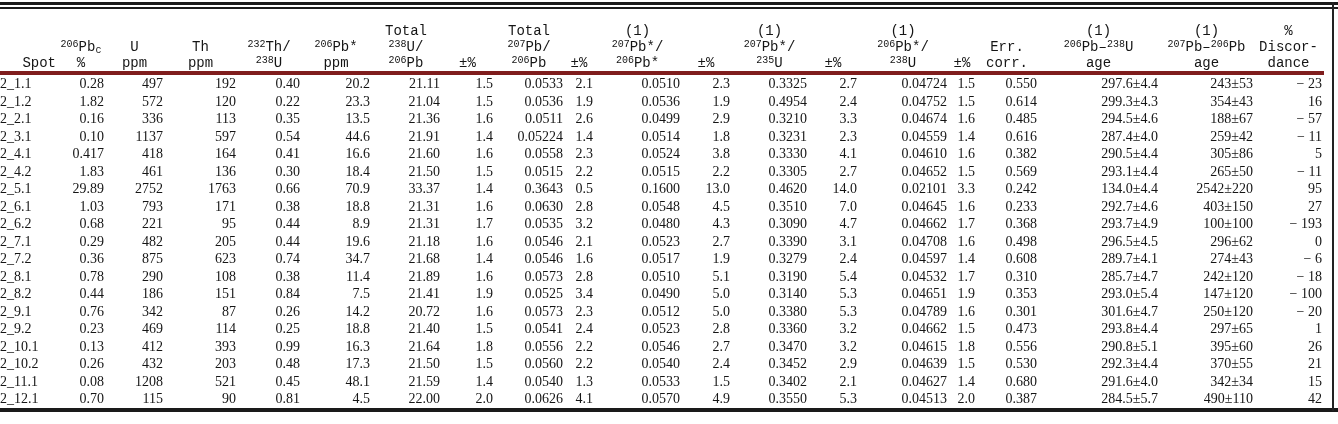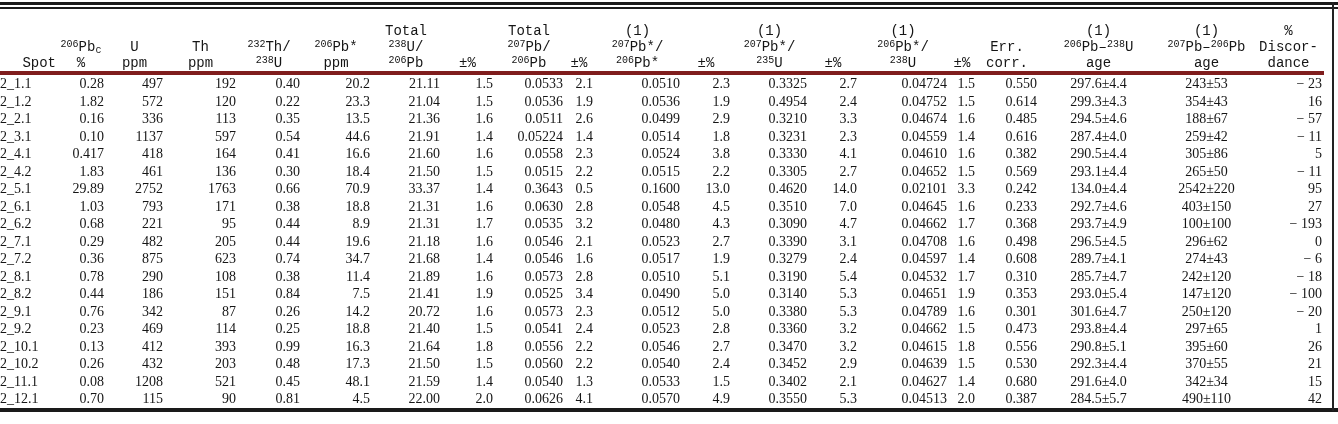--- a/index.html
+++ b/index.html
@@ -57,21 +57,21 @@
     line-height: 16px;
     padding-bottom: 3px;
     border-bottom: 4px solid #7f1d1d;
     font-family: Liberation Mono, monospace;
   }
   thead th.al { text-align: right; padding-left: 15px; }
   tbody tr { height: 17.5px; }
   tbody td { line-height: 17.5px; }
   td.al { text-align: left; padding-left: 2px; }
   td.ar { text-align: right; }
-  td.ac { text-align: center; }
+  td.ac { text-align: right; }
   sup, sub {
     font-size: 10px;
     line-height: 0;
   }
   sup { vertical-align: 4px; }
   sub { vertical-align: -2px; }
 </style>
 </head>
 <body>
 

